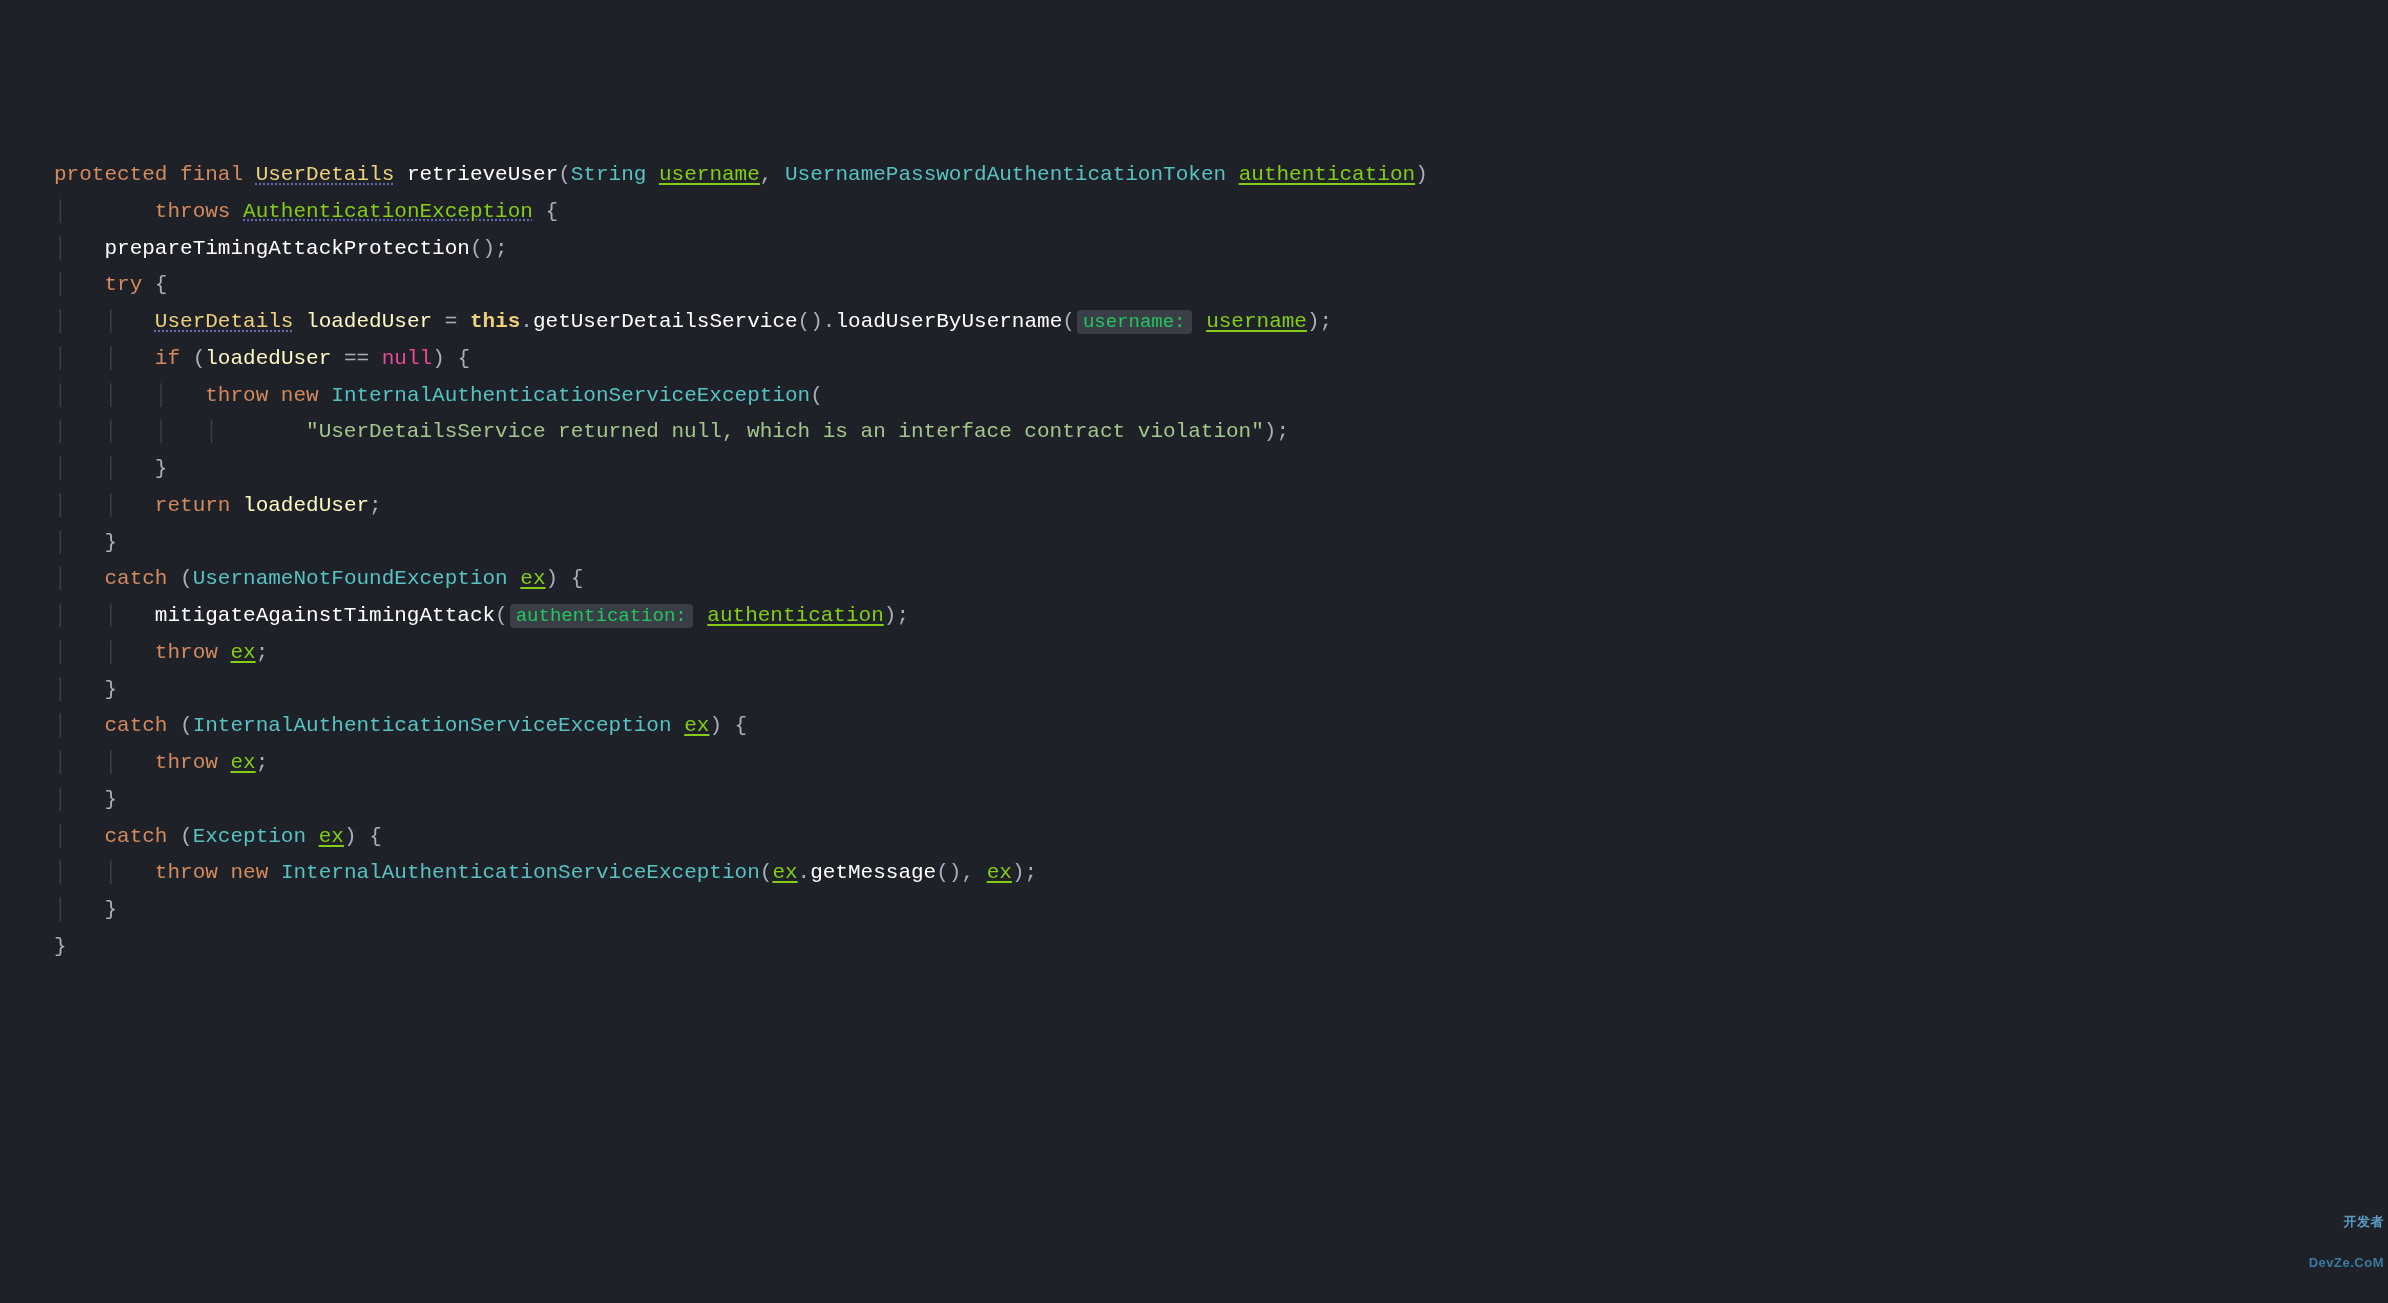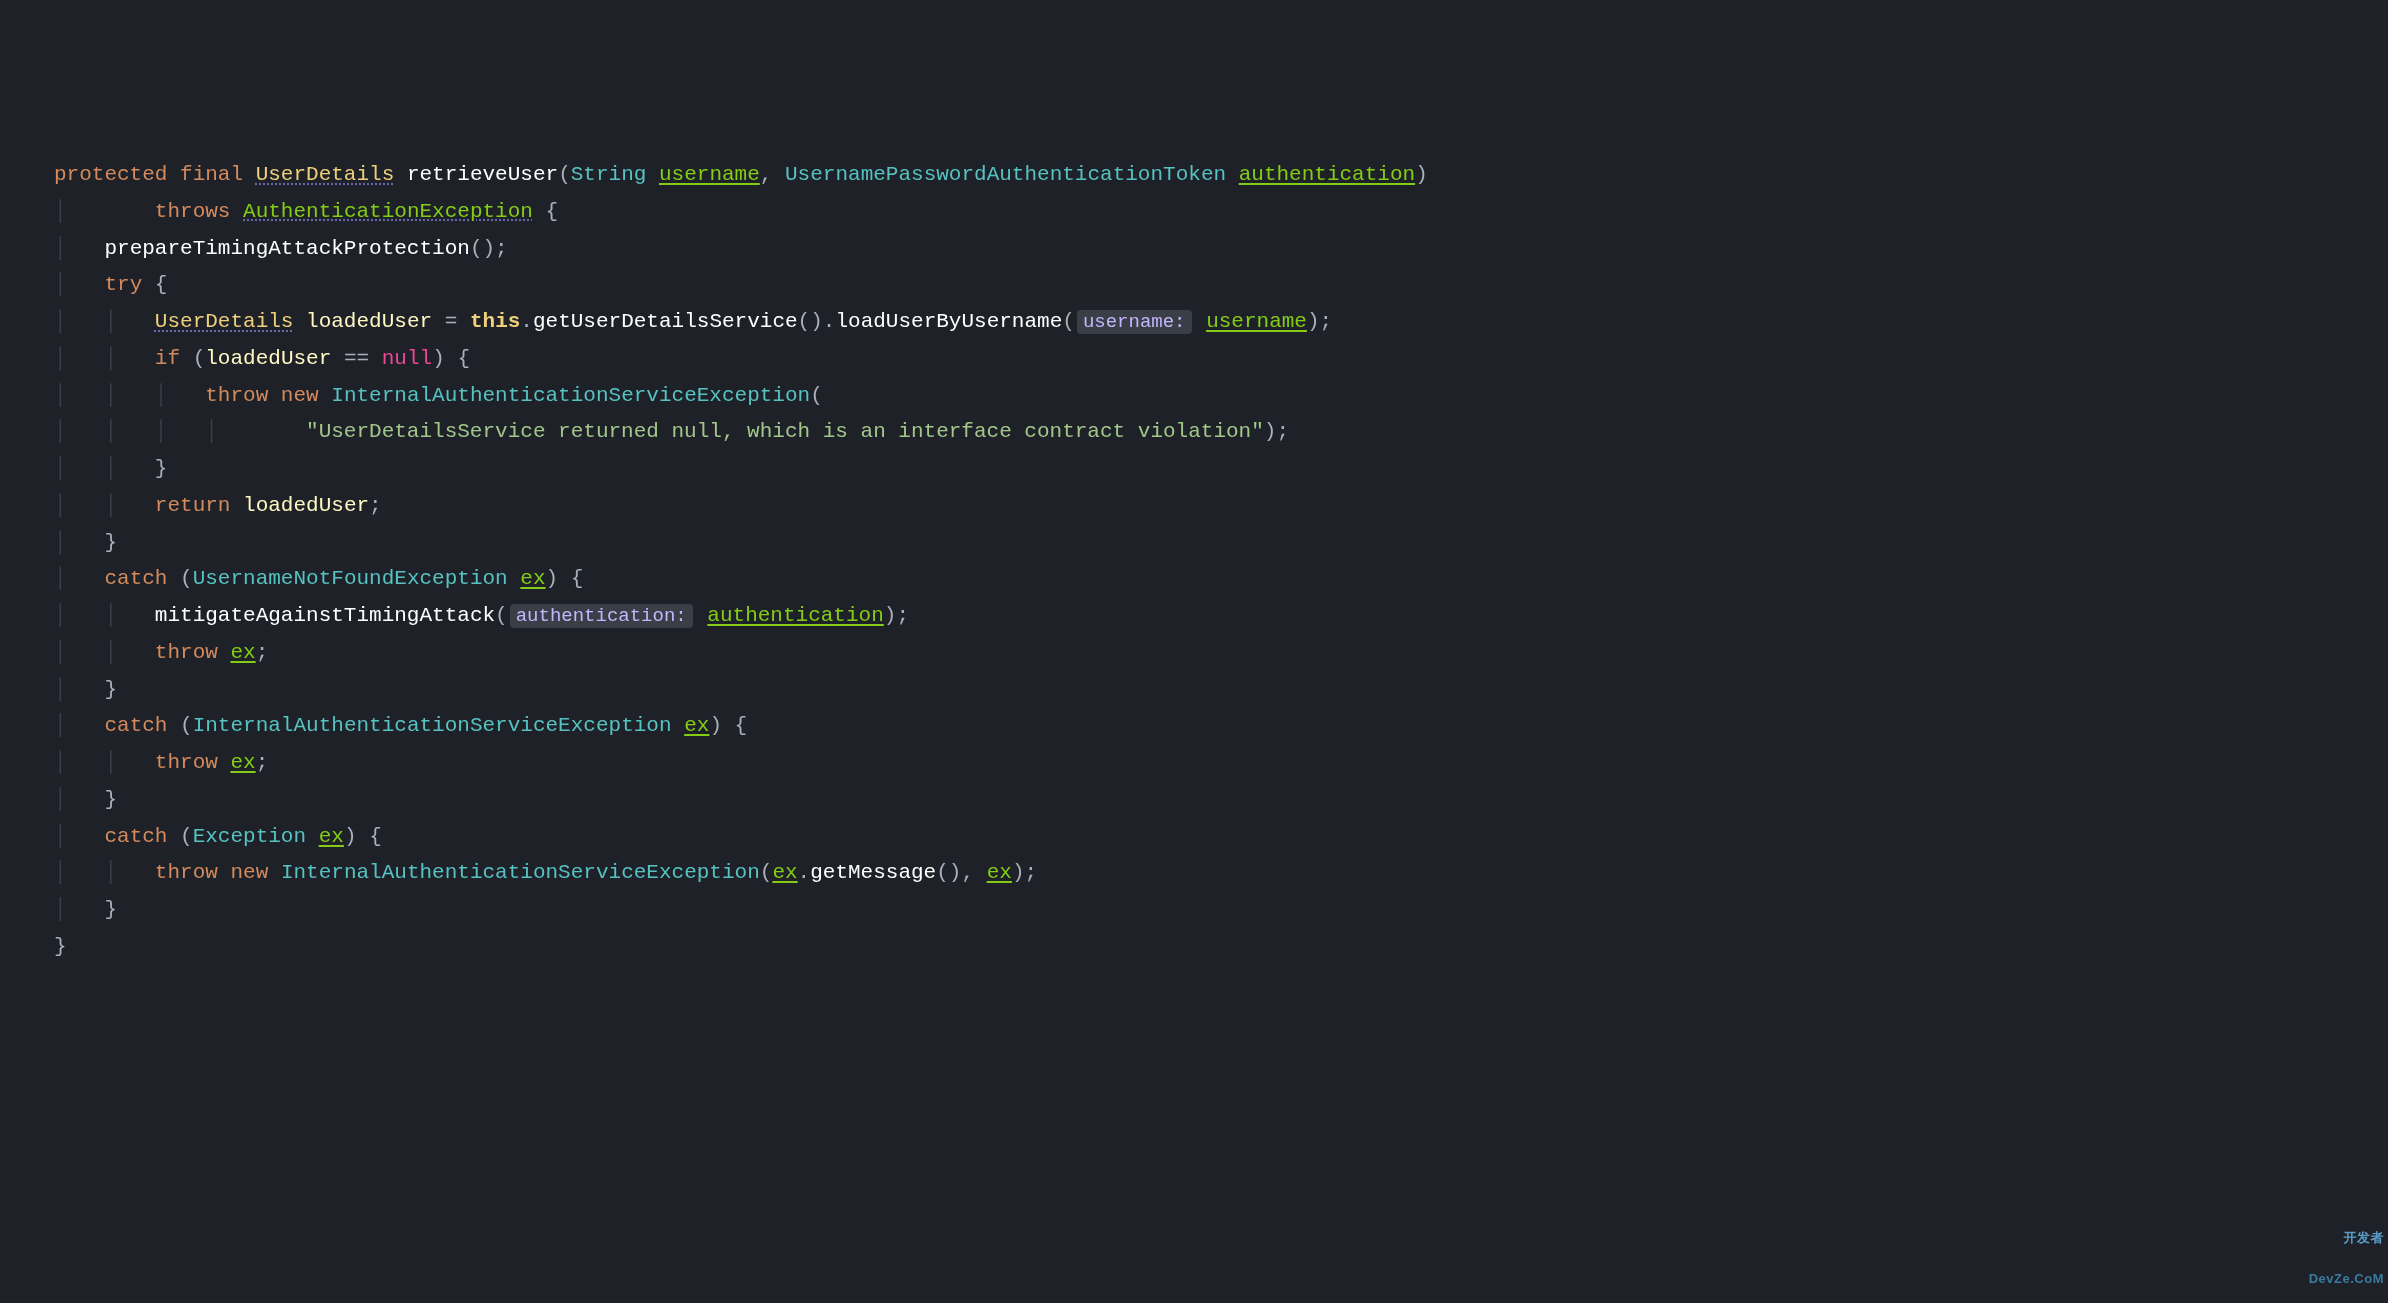--- a/index.html
+++ b/index.html
@@ -29,33 +29,33 @@
   .str { color: #a3c68b; }             
   .this { color: #eecf7a; font-weight: bold; }            
   .null { color: #ec4899; }
   .paren { color: #a8b0bb; }
   .brace { color: #a8b0bb; }
   .semi { color: #a8b0bb; }
   .dot { color: #a8b0bb; }
   .op { color: #a8b0bb; }
   .hint {
     background: #3a3f47;
-    color: #c4b5fd;
+    color: #22c55e;
     padding: 1px 6px;
     border-radius: 4px;
     font-size: 19px;
     margin: 0 2px;
   }
   .guide {
     color: #3a4049;
   }
   .watermark {
     position: absolute;
     right: 4px;
-    bottom: 4px;
+    bottom: 20px;
     font-family: Arial, sans-serif;
     font-size: 13px;
     line-height: 1.05;
     color: #6fa0c2;
     text-align: right;
     letter-spacing: 0.5px;
   }
   .watermark .top { color: #5b9cc7; font-weight: bold; }
   .watermark .bot { color: #3b7aa0; font-weight: bold; }
 </style>

